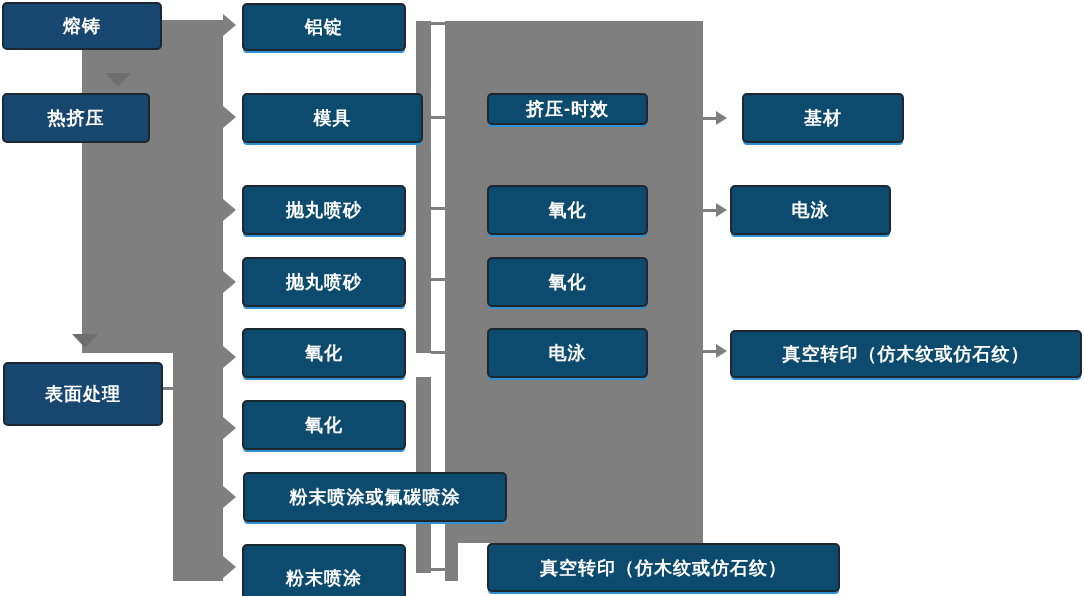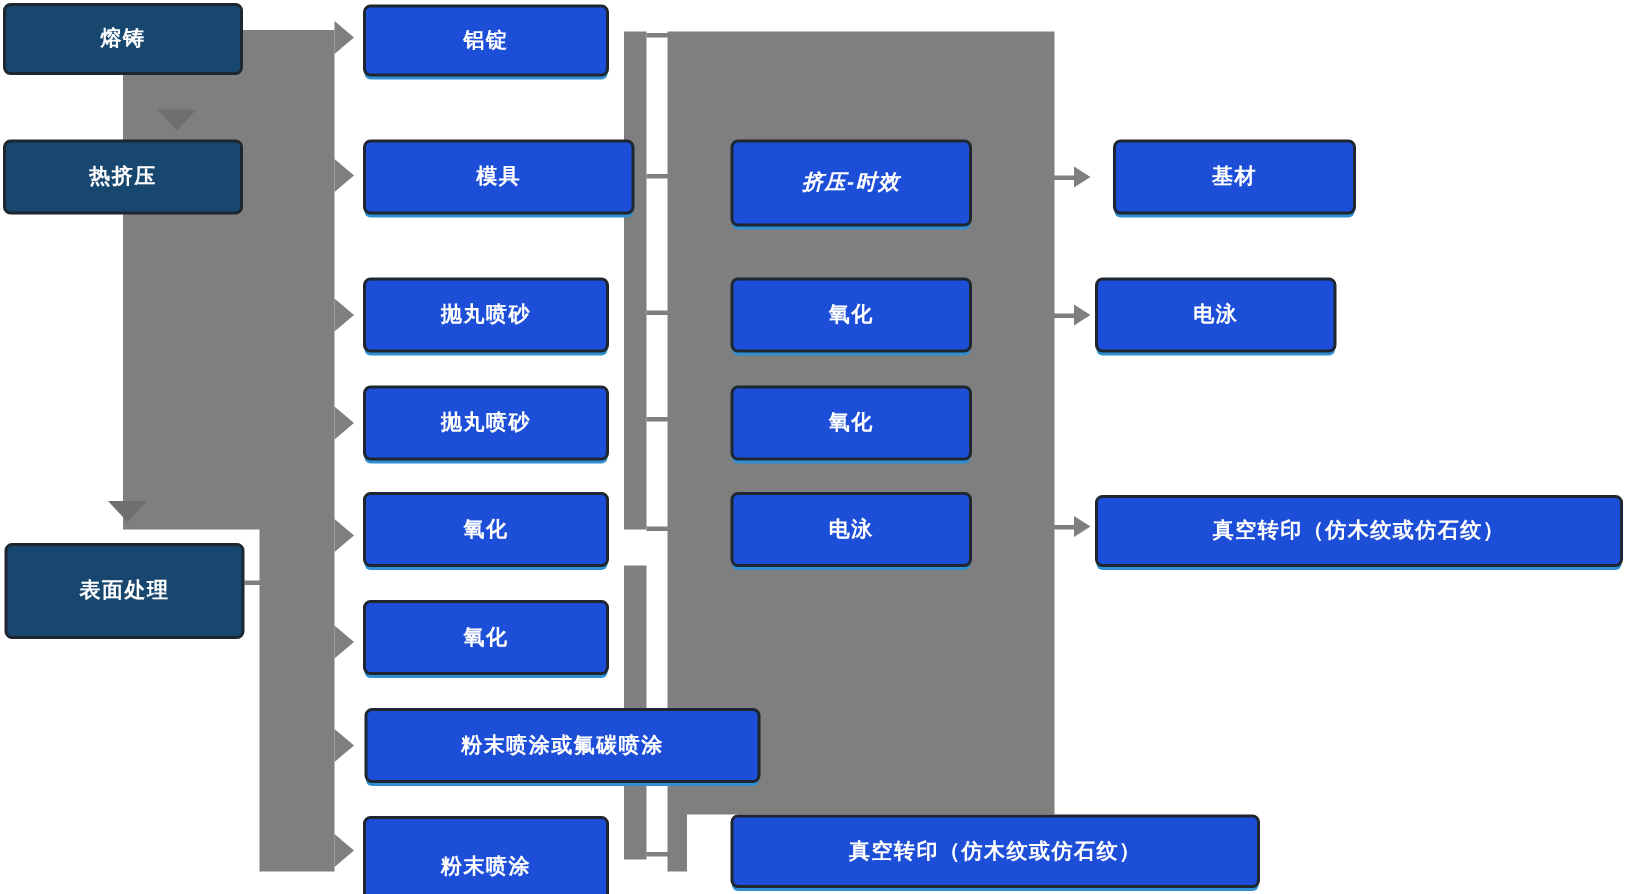--- a/index.html
+++ b/index.html
@@ -2,24 +2,24 @@
 <html><head>
 <meta charset="utf-8">
 <style>
   html,body{margin:0;padding:0;background:#ffffff;}
   .stage{
     position:relative;width:1084px;height:596px;background:#ffffff;overflow:hidden;
     font-family:"Liberation Sans",sans-serif;
   }
   .node{
     position:absolute;box-sizing:border-box;display:flex;align-items:center;justify-content:center;
-    color:#ffffff;font-weight:bold;font-size:14px;letter-spacing:1px;
+    color:#ffffff;font-weight:bold;font-size:18px;letter-spacing:1px;
     border:2px solid #1e2730;border-radius:5px;z-index:2;white-space:nowrap;
   }
-  .node.bright{background:#1d4ed8;box-shadow:0 3px 0 -1px #2e8fd2;}
+  .node.bright{background:#0c4a6e;box-shadow:0 3px 0 -1px #2e8fd2;}
   .node.dark{background:#17466f;}
   .gray{position:absolute;background:#7f7f7f;z-index:0;}
   .tick{position:absolute;background:#7f7f7f;height:3px;z-index:1;}
   .arr-r-big{position:absolute;width:0;height:0;border-left:13px solid #7f7f7f;
     border-top:11px solid transparent;border-bottom:11px solid transparent;z-index:1;}
   .arr-r-sm{position:absolute;width:0;height:0;border-left:11px solid #7f7f7f;
     border-top:7px solid transparent;border-bottom:7px solid transparent;z-index:1;}
   .arr-down{position:absolute;width:0;height:0;border-top:14px solid #6f6f6f;
     border-left:13px solid transparent;border-right:13px solid transparent;z-index:1;}
 </style>
@@ -59,33 +59,33 @@
   <div class="arr-down" style="left:72px;top:334px;"></div>
 
   <div class="tick" style="left:700px;top:117px;width:17px;"></div>
   <div class="arr-r-sm" style="left:716px;top:111px;"></div>
   <div class="tick" style="left:700px;top:209px;width:17px;"></div>
   <div class="arr-r-sm" style="left:716px;top:203px;"></div>
   <div class="tick" style="left:700px;top:350px;width:17px;"></div>
   <div class="arr-r-sm" style="left:716px;top:344px;"></div>
 
   <div class="node dark" style="left:2px;top:2px;width:160px;height:48px;">熔铸</div>
-  <div class="node dark" style="left:2px;top:93px;width:160px;height:50px;">热挤压</div>
+  <div class="node dark" style="left:2px;top:93px;width:148px;height:50px;">热挤压</div>
   <div class="node dark" style="left:3px;top:362px;width:160px;height:64px;">表面处理</div>
 
   <div class="node bright" style="left:242px;top:3px;width:164px;height:48px;">铝锭</div>
   <div class="node bright" style="left:242px;top:93px;width:181px;height:50px;">模具</div>
   <div class="node bright" style="left:242px;top:185px;width:164px;height:50px;">抛丸喷砂</div>
   <div class="node bright" style="left:242px;top:257px;width:164px;height:50px;">抛丸喷砂</div>
   <div class="node bright" style="left:242px;top:328px;width:164px;height:50px;">氧化</div>
   <div class="node bright" style="left:242px;top:400px;width:164px;height:50px;">氧化</div>
   <div class="node bright" style="left:243px;top:472px;width:264px;height:50px;">粉末喷涂或氟碳喷涂</div>
   <div class="node bright" style="left:242px;top:544px;width:164px;height:67px;">粉末喷涂</div>
 
-  <div class="node bright" style="left:487px;top:93px;width:161px;height:58px;font-style:italic;">挤压-时效</div>
+  <div class="node bright" style="left:487px;top:93px;width:161px;height:32px;">挤压-时效</div>
   <div class="node bright" style="left:487px;top:185px;width:161px;height:50px;">氧化</div>
   <div class="node bright" style="left:487px;top:257px;width:161px;height:50px;">氧化</div>
   <div class="node bright" style="left:487px;top:328px;width:161px;height:50px;">电泳</div>
   <div class="node bright" style="left:487px;top:543px;width:353px;height:49px;">真空转印（仿木纹或仿石纹）</div>
 
   <div class="node bright" style="left:742px;top:93px;width:162px;height:50px;">基材</div>
   <div class="node bright" style="left:730px;top:185px;width:161px;height:50px;">电泳</div>
   <div class="node bright" style="left:730px;top:330px;width:352px;height:48px;">真空转印（仿木纹或仿石纹）</div>
 
 </div>

